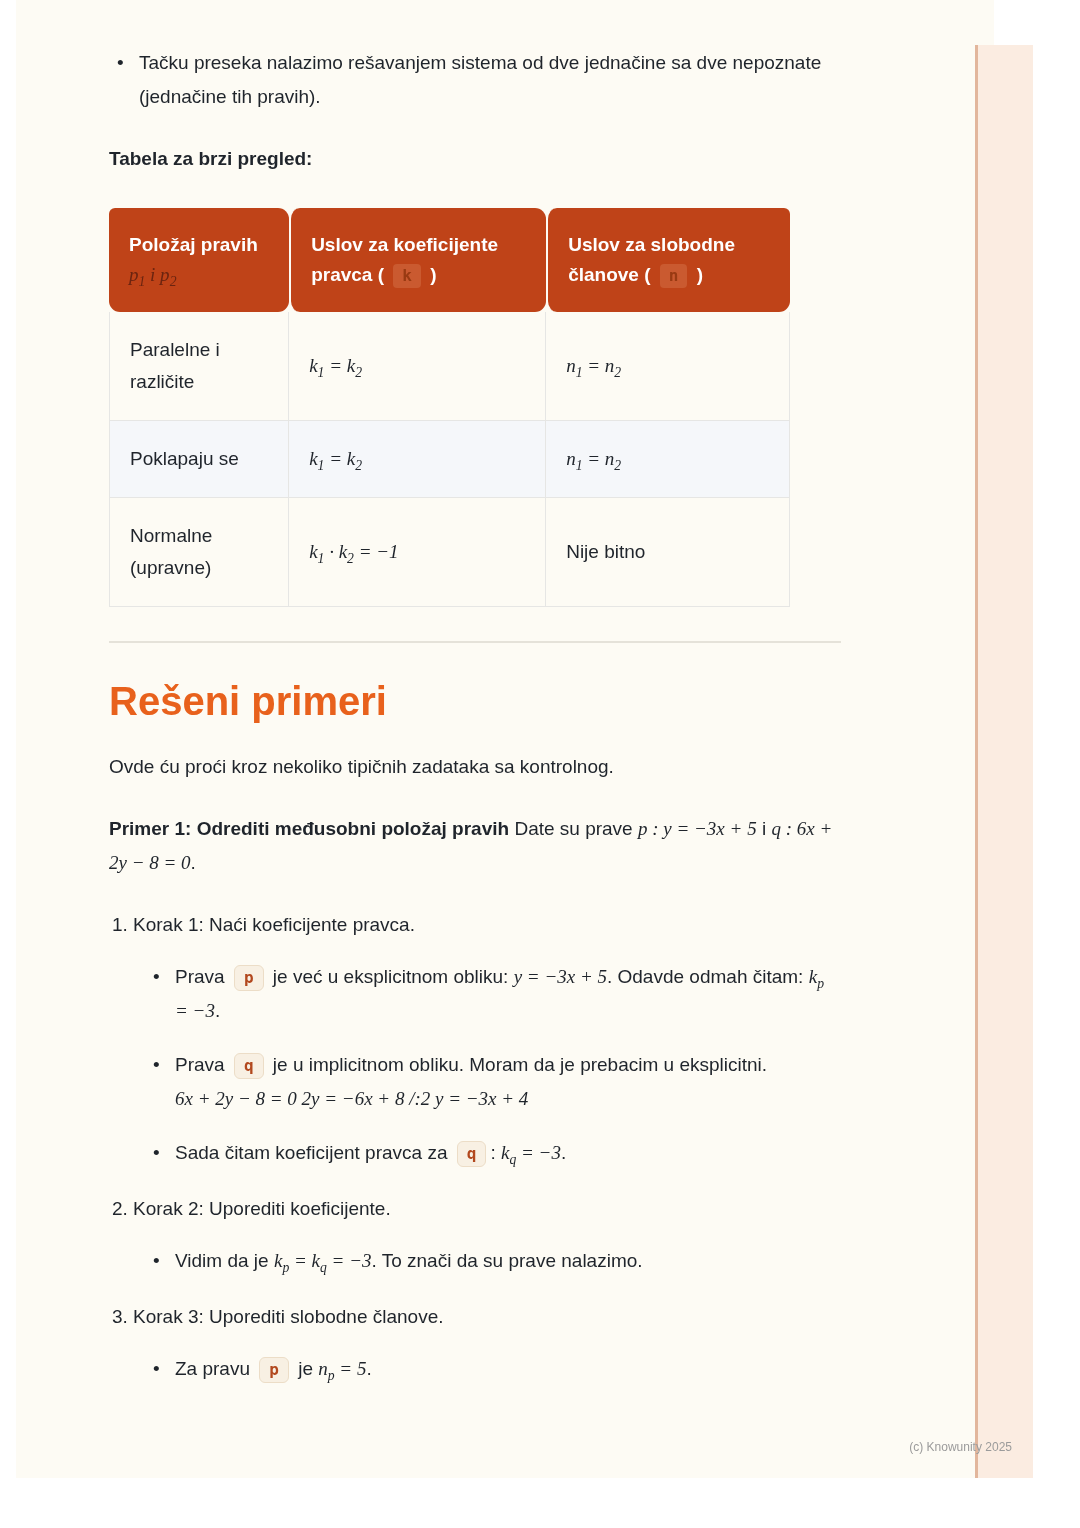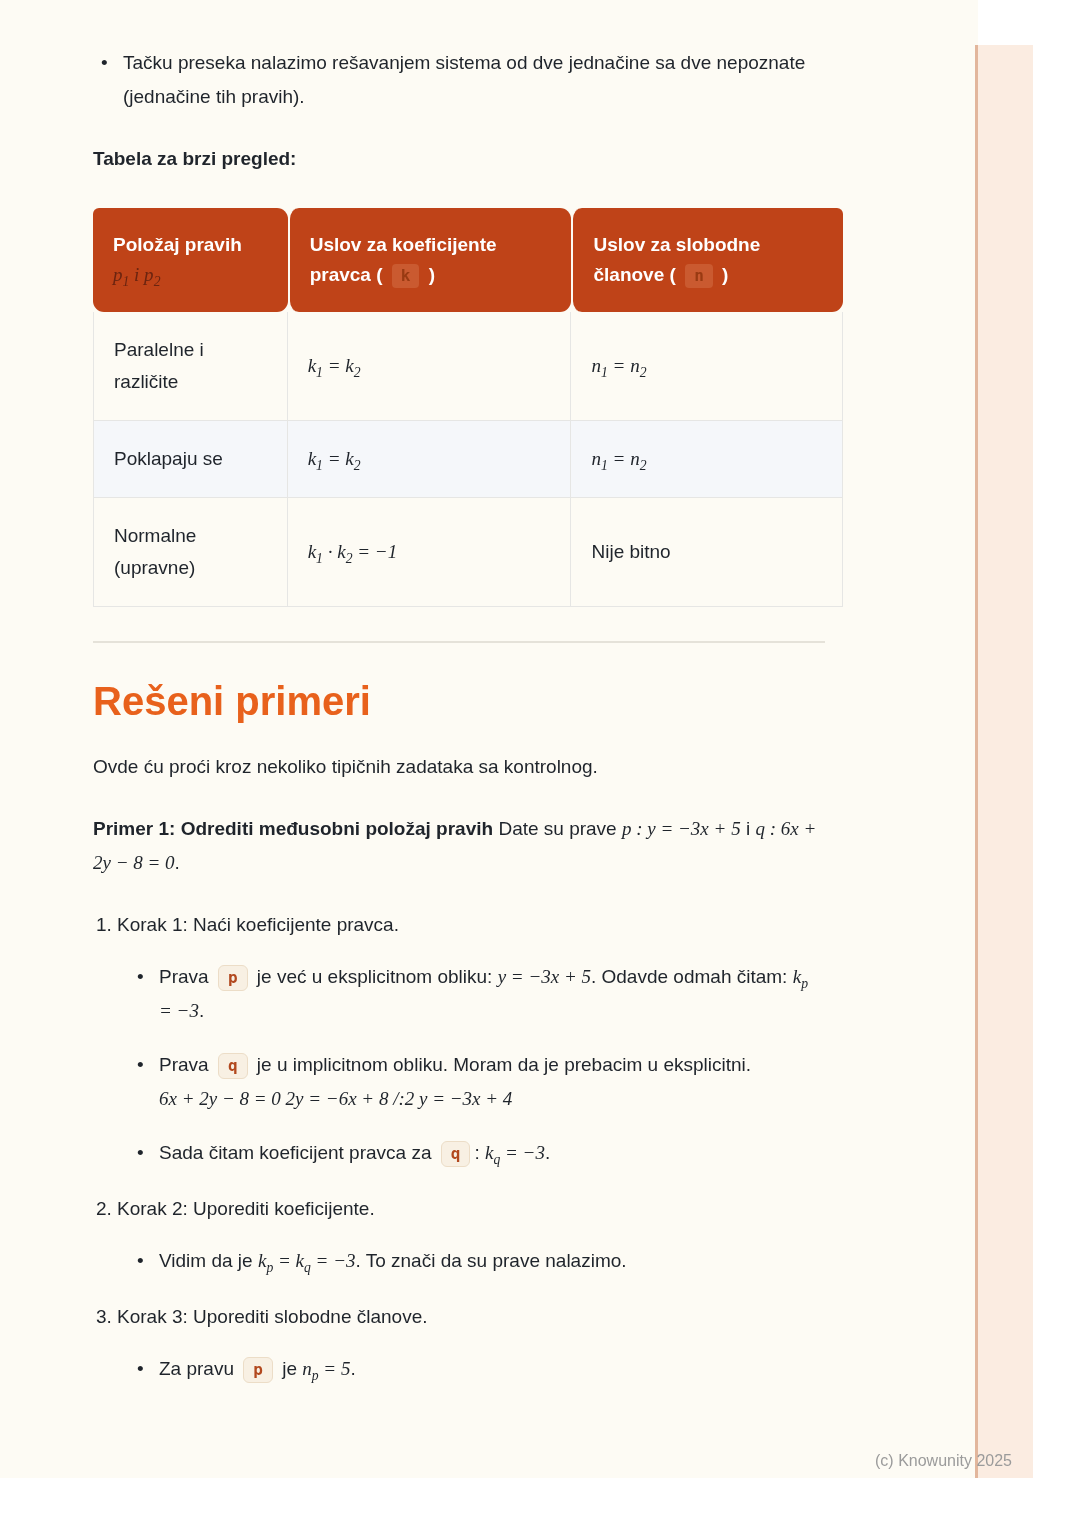--- a/index.html
+++ b/index.html
@@ -3,35 +3,35 @@
 <meta charset="utf-8">
 <style>
   html,body{margin:0;padding:0;}
   body{
     width:1080px;height:1528px;position:relative;overflow:hidden;
     background:#ffffff;
     font-family:"Liberation Sans",sans-serif;
     color:var(--text,#1f242b);
   }
   .page{
-    position:absolute;left:0;top:0;width:978px;height:1478px;
+    position:absolute;left:16px;top:0;width:978px;height:1478px;
     background:var(--page-bg,#fdfbf4);
   }
   .content{padding:46px 0 0 93px;width:732px;}
 
   
   .bullet-list{list-style:none;margin:0;padding:0;}
   .bullet-list li{position:relative;padding-left:30px;font-size:19px;line-height:34px;margin-bottom:20px;}
   .bullet-list li::before{content:"\2022";position:absolute;left:8px;top:0;color:#1f242b;}
   .top-list li{margin-bottom:0;}
 
   .bold-label{font-weight:bold;font-size:19px;margin:34px 0 0;}
 
   
-  .quick-table{margin-top:38px;border-collapse:separate;border-spacing:0;width:750px;font-size:19px;}
+  .quick-table{margin-top:38px;border-collapse:separate;border-spacing:0;width:681px;font-size:19px;}
   .quick-table th{
     background:var(--table-header-bg,#bf4318);color:var(--table-header-text,#ffffff);
     text-align:left;font-weight:bold;padding:22px 20px;line-height:30px;vertical-align:top;border-radius:11px;
   }
   .quick-table th + th{border-left:2px solid var(--page-bg,#fdfbf4);}
   .quick-table th:first-child{border-top-left-radius:6px;}
   .quick-table th:last-child{border-top-right-radius:6px;}
   .th-math{color:var(--header-math,#6b2410);font-weight:normal;}
   .quick-table td{
     padding:22px 20px;line-height:32px;vertical-align:middle;
@@ -69,22 +69,22 @@
   .step-bullets li{margin-bottom:20px;}
 
   
   .next-page{
     position:absolute;left:975px;top:45px;width:58px;height:1433px;
     background:var(--next-page-bg,#fbece1);
     border-left:3px solid var(--next-page-border,#e2b69c);
     box-sizing:border-box;
   }
   .footer-copyright{
-    position:absolute;top:1440px;right:68px;font-size:16px;
-    color:var(--footer-text,#9b9b9b);z-index:5;margin-top:12px;
+    position:absolute;top:1440px;right:68px;font-size:12px;
+    color:var(--footer-text,#9b9b9b);z-index:5;
   }
 </style>
 </head>
 <body>
 
 <div class="page">
   <div class="content">
 
     <ul class="bullet-list top-list">
       <li>

